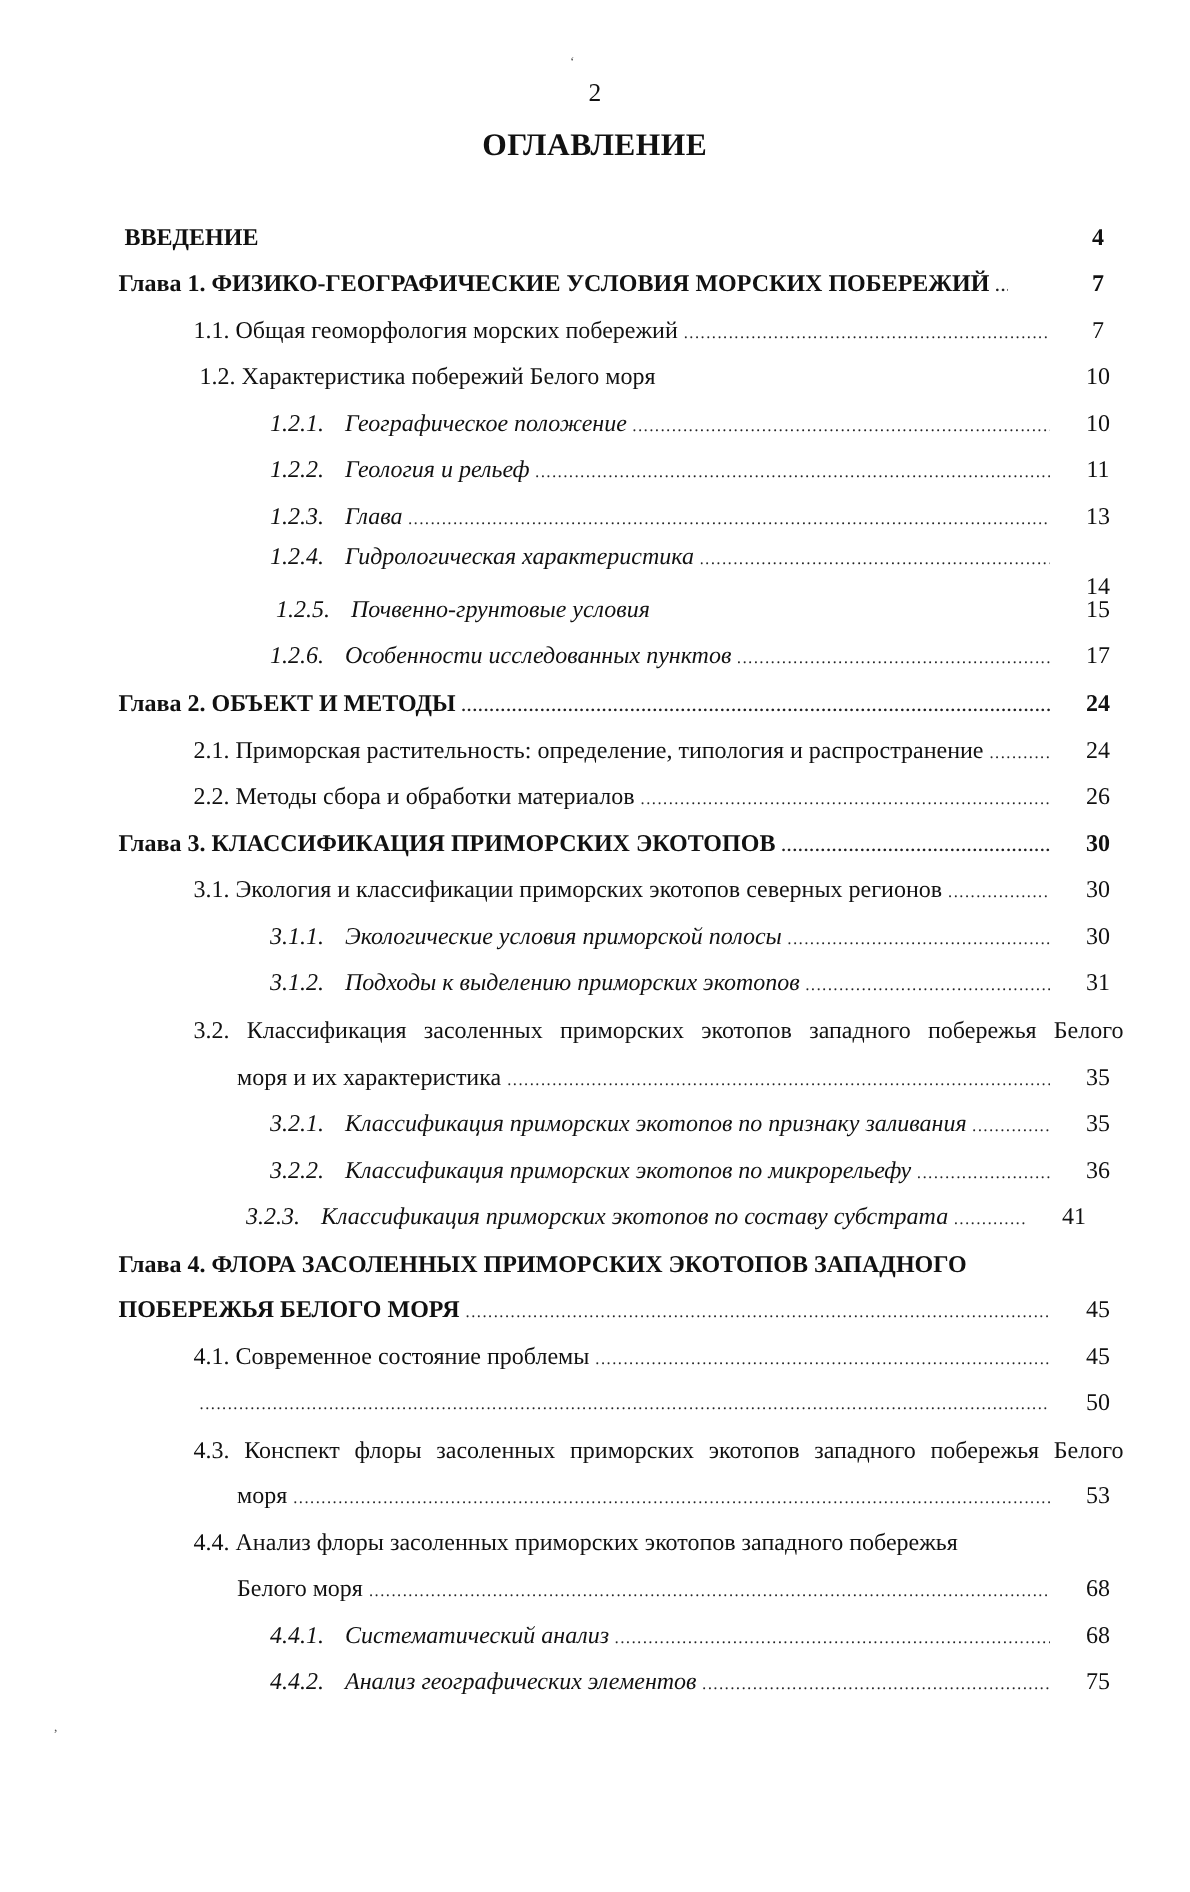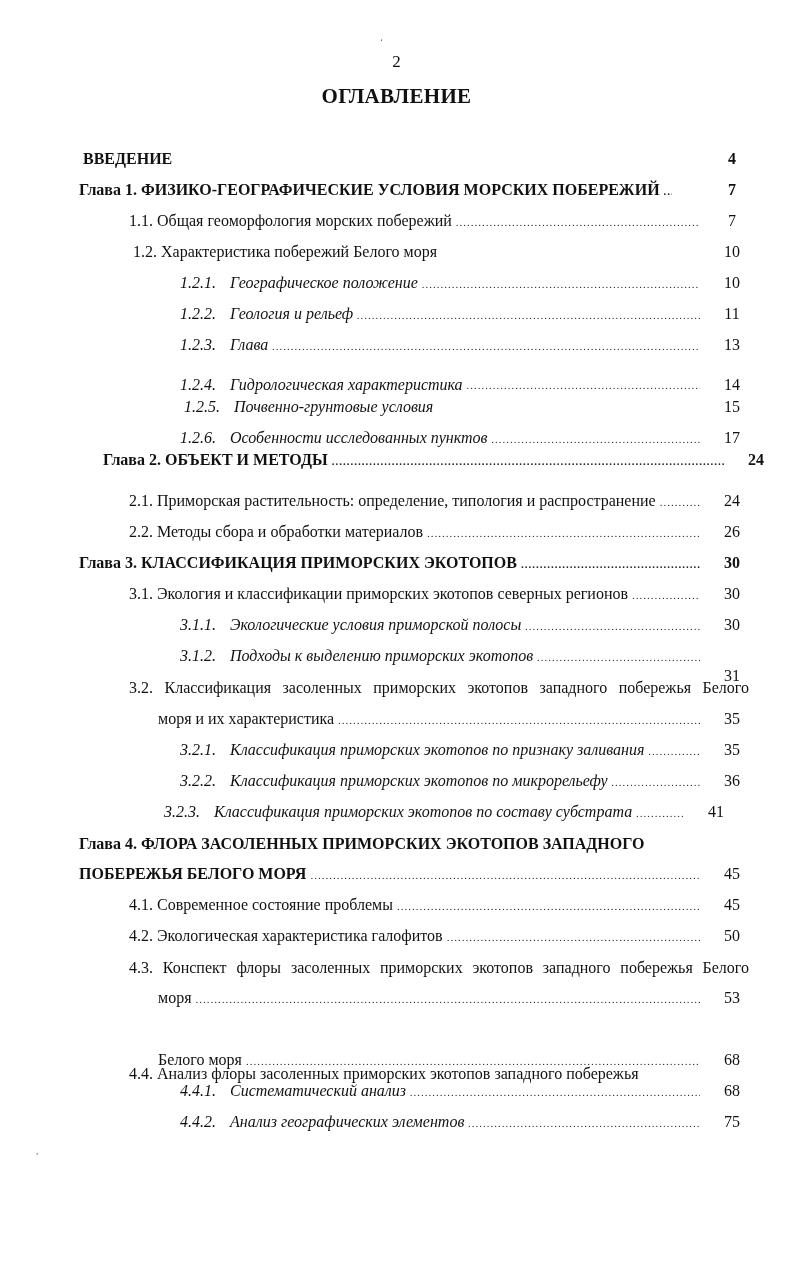--- a/index.html
+++ b/index.html
@@ -62,39 +62,39 @@
       <span class="dots"></span>
     <span class="pg" style="font-style:normal;">11</span>
   </div>
 
   <div class="row italic" style="left:180px;width:526px;top:333px;">
     <span class="txt"><span class="num-i">1.2.3.</span><span>Глава</span></span>
       <span class="dots"></span>
     <span class="pg" style="font-style:normal;">13</span>
   </div>
 
-  <div class="row italic" style="left:180px;width:526px;top:373px;align-items:flex-end;">
+  <div class="row italic" style="left:180px;width:526px;top:360px;">
     <span class="txt"><span class="num-i">1.2.4.</span><span>Гидрологическая характеристика</span></span>
       <span class="dots"></span>
     <span class="pg" style="font-style:normal;margin-top:20px;">14</span>
   </div>
 
   <div class="row italic" style="left:180px;width:526px;top:395px;flex-direction:column;">
     <span class="txt"><span class="num-i">1.2.5.</span><span>Почвенно-грунтовые условия</span></span>
       <span class="dots"></span>
     <span class="pg" style="font-style:normal;">15</span>
   </div>
 
   <div class="row italic" style="left:180px;width:526px;top:426px;">
     <span class="txt"><span class="num-i">1.2.6.</span><span>Особенности исследованных пунктов</span></span>
       <span class="dots"></span>
     <span class="pg" style="font-style:normal;">17</span>
   </div>
 
-  <div class="row bold" style="left:79px;width:627px;top:448px;margin-left:24px;">
+  <div class="row bold" style="left:79px;width:627px;top:458px;">
     <span class="txt">Глава 2. ОБЪЕКТ И МЕТОДЫ</span>
       <span class="dots"></span>
     <span class="pg">24</span>
   </div>
 
   <div class="row" style="left:129px;width:577px;top:489px;">
     <span class="txt">2.1. Приморская растительность: определение, типология и распространение</span>
       <span class="dots"></span>
     <span class="pg">24</span>
   </div>
@@ -119,21 +119,21 @@
 
   <div class="row italic" style="left:180px;width:526px;top:613px;">
     <span class="txt"><span class="num-i">3.1.1.</span><span>Экологические условия приморской полосы</span></span>
       <span class="dots"></span>
     <span class="pg" style="font-style:normal;">30</span>
   </div>
 
   <div class="row italic" style="left:180px;width:526px;top:644px;">
     <span class="txt"><span class="num-i">3.1.2.</span><span>Подходы к выделению приморских экотопов</span></span>
       <span class="dots"></span>
-    <span class="pg" style="font-style:normal;margin-top:20px;">31</span>
+    <span class="pg" style="font-style:normal;">31</span>
   </div>
 
   <div class="row nodots" style="left:129px;width:620px;top:676px;">
     <span class="txt just" style="flex:1 1 auto;">3.2. Классификация засоленных приморских экотопов западного побережья Белого</span>
   </div>
   <div class="row" style="left:158px;width:548px;top:707px;">
     <span class="txt">моря и их характеристика</span>
       <span class="dots"></span>
     <span class="pg">35</span>
   </div>
@@ -165,35 +165,34 @@
     <span class="pg" style="font-weight:normal;">45</span>
   </div>
 
   <div class="row" style="left:129px;width:577px;top:893px;">
     <span class="txt">4.1. Современное состояние проблемы</span>
       <span class="dots"></span>
     <span class="pg">45</span>
   </div>
 
   <div class="row" style="left:129px;width:577px;top:924px;">
-    <span class="txt">4.2. Экологическая характеристика галофитов</span>
       <span class="dots"></span>
     <span class="pg">50</span>
   </div>
 
   <div class="row nodots" style="left:129px;width:620px;top:956px;">
     <span class="txt just" style="flex:1 1 auto;">4.3. Конспект флоры засоленных приморских экотопов западного побережья Белого</span>
   </div>
   <div class="row" style="left:158px;width:548px;top:986px;">
     <span class="txt">моря</span>
       <span class="dots"></span>
     <span class="pg">53</span>
   </div>
 
-  <div class="row nodots" style="left:129px;width:600px;top:1062px;">
+  <div class="row nodots" style="left:129px;width:600px;top:1017px;">
     <span class="txt">4.4. Анализ флоры засоленных приморских экотопов западного побережья</span>
   </div>
   <div class="row" style="left:158px;width:548px;top:1048px;">
     <span class="txt">Белого моря</span>
       <span class="dots"></span>
     <span class="pg">68</span>
   </div>
 
   <div class="row italic" style="left:180px;width:526px;top:1079px;">
     <span class="txt"><span class="num-i">4.4.1.</span><span>Систематический анализ</span></span>

